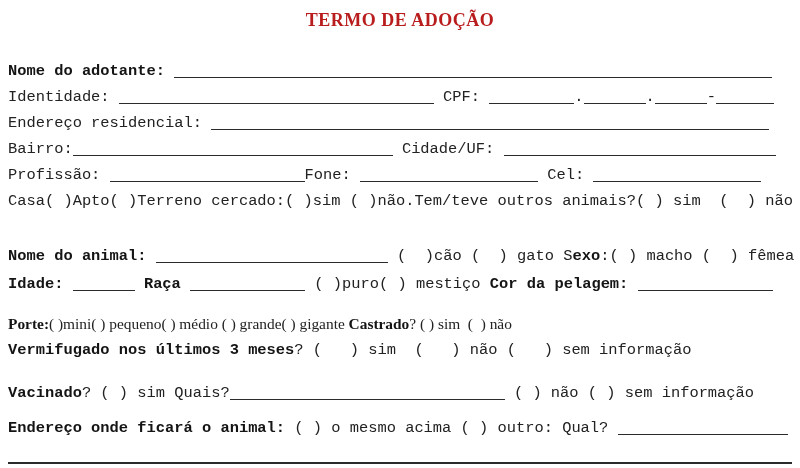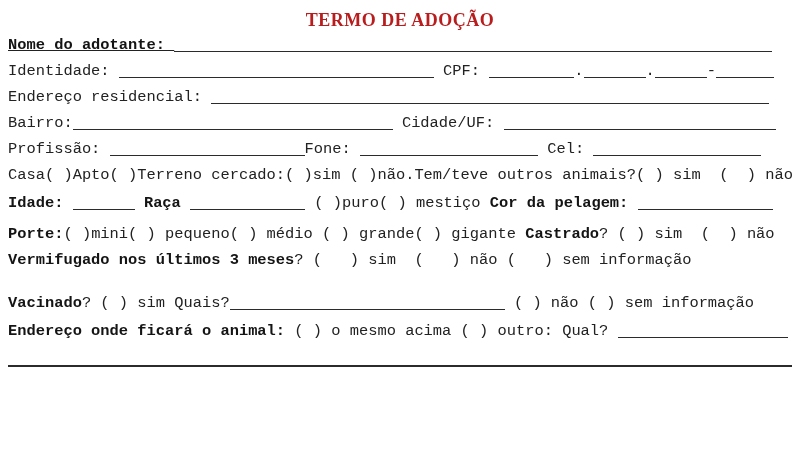--- a/index.html
+++ b/index.html
@@ -32,21 +32,21 @@
     font-family: "Liberation Mono", "DejaVu Sans Mono", monospace;
     font-size: 15.4px;
     color: #222222;
   }
   .form-body .line {
     height: 26px;
     line-height: 26px;
     white-space: pre;
   }
   .form-body .line:first-child {
-    text-decoration: underline;
+    margin-top: 26px;
   }
   .seg-b {
     font-weight: bold;
     color: #141414;
   }
   .blank {
     display: inline-block;
     height: 0;
     border-bottom: 1.5px solid #2b2b2b;
     vertical-align: -3px;
@@ -63,20 +63,21 @@
 
 <div class="page">
   <h1 class="doc-title">TERMO DE ADOÇÃO</h1>
   <div class="form-body">
       <div class="line"><span class="seg-b">Nome do adotante: </span><span class="blank" style="width: 598px;"></span></div>
       <div class="line"><span class="seg">Identidade: </span><span class="blank" style="width: 315px;"></span><span class="seg"> CPF: </span><span class="blank" style="width: 85px;"></span><span class="seg">.</span><span class="blank" style="width: 62px;"></span><span class="seg">.</span><span class="blank" style="width: 52px;"></span><span class="seg">-</span><span class="blank" style="width: 58px;"></span></div>
       <div class="line"><span class="seg">Endereço residencial: </span><span class="blank" style="width: 558px;"></span></div>
       <div class="line"><span class="seg">Bairro:</span><span class="blank" style="width: 320px;"></span><span class="seg"> Cidade/UF: </span><span class="blank" style="width: 272px;"></span></div>
       <div class="line"><span class="seg">Profissão: </span><span class="blank" style="width: 195px;"></span><span class="seg">Fone: </span><span class="blank" style="width: 178px;"></span><span class="seg"> Cel: </span><span class="blank" style="width: 168px;"></span></div>
       <div class="line"><span class="seg">Casa( )Apto( )Terreno cercado:( )sim ( )não.Tem/teve outros animais?( ) sim  (  ) não</span></div>
+      <div class="line" style="margin-top: 29px;"><span class="seg-b">Nome do animal: </span><span class="blank" style="width: 232px;"></span><span class="seg"> (  )cão (  ) gato </span><span class="seg">S</span><span class="seg-b">exo</span><span class="seg">:( ) macho (  ) fêmea</span></div>
       <div class="line" style="margin-top: 2px;"><span class="seg-b">Idade: </span><span class="blank" style="width: 62px;"></span><span class="seg-b"> Raça </span><span class="blank" style="width: 115px;"></span><span class="seg"> ( )puro( ) mestiço </span><span class="seg-b">Cor da pelagem: </span><span class="blank" style="width: 135px;"></span></div>
-      <div class="line" style="margin-top: 5px;"><span class="seg-b">Porte:</span><span class="seg">( )mini( ) pequeno( ) médio ( ) grande( ) gigante </span><span class="seg-b">Castrado</span><span class="seg">? ( ) sim  (  ) não</span></div>
+      <div class="line" style="margin-top: 14px; font-family: Liberation Serif, serif;"><span class="seg-b">Porte:</span><span class="seg">( )mini( ) pequeno( ) médio ( ) grande( ) gigante </span><span class="seg-b">Castrado</span><span class="seg">? ( ) sim  (  ) não</span></div>
       <div class="line"><span class="seg-b">Vermifugado nos últimos 3 meses</span><span class="seg">? (   ) sim  (   ) não (   ) sem informação</span></div>
       <div class="line" style="margin-top: 17px;"><span class="seg-b">Vacinado</span><span class="seg">? ( ) sim Quais?</span><span class="blank" style="width: 275px;"></span><span class="seg"> ( ) não ( ) sem informação</span></div>
-      <div class="line" style="margin-top: 2px;"><span class="seg-b">Endereço onde ficará o animal: </span><span class="seg">( ) o mesmo acima ( ) outro: Qual? </span><span class="blank" style="width: 170px;"></span></div>
+      <div class="line" style="margin-top: 9px;"><span class="seg-b">Endereço onde ficará o animal: </span><span class="seg">( ) o mesmo acima ( ) outro: Qual? </span><span class="blank" style="width: 170px;"></span></div>
       <div class="divider"></div>
     </div>
 </div>
 
 </body></html>

